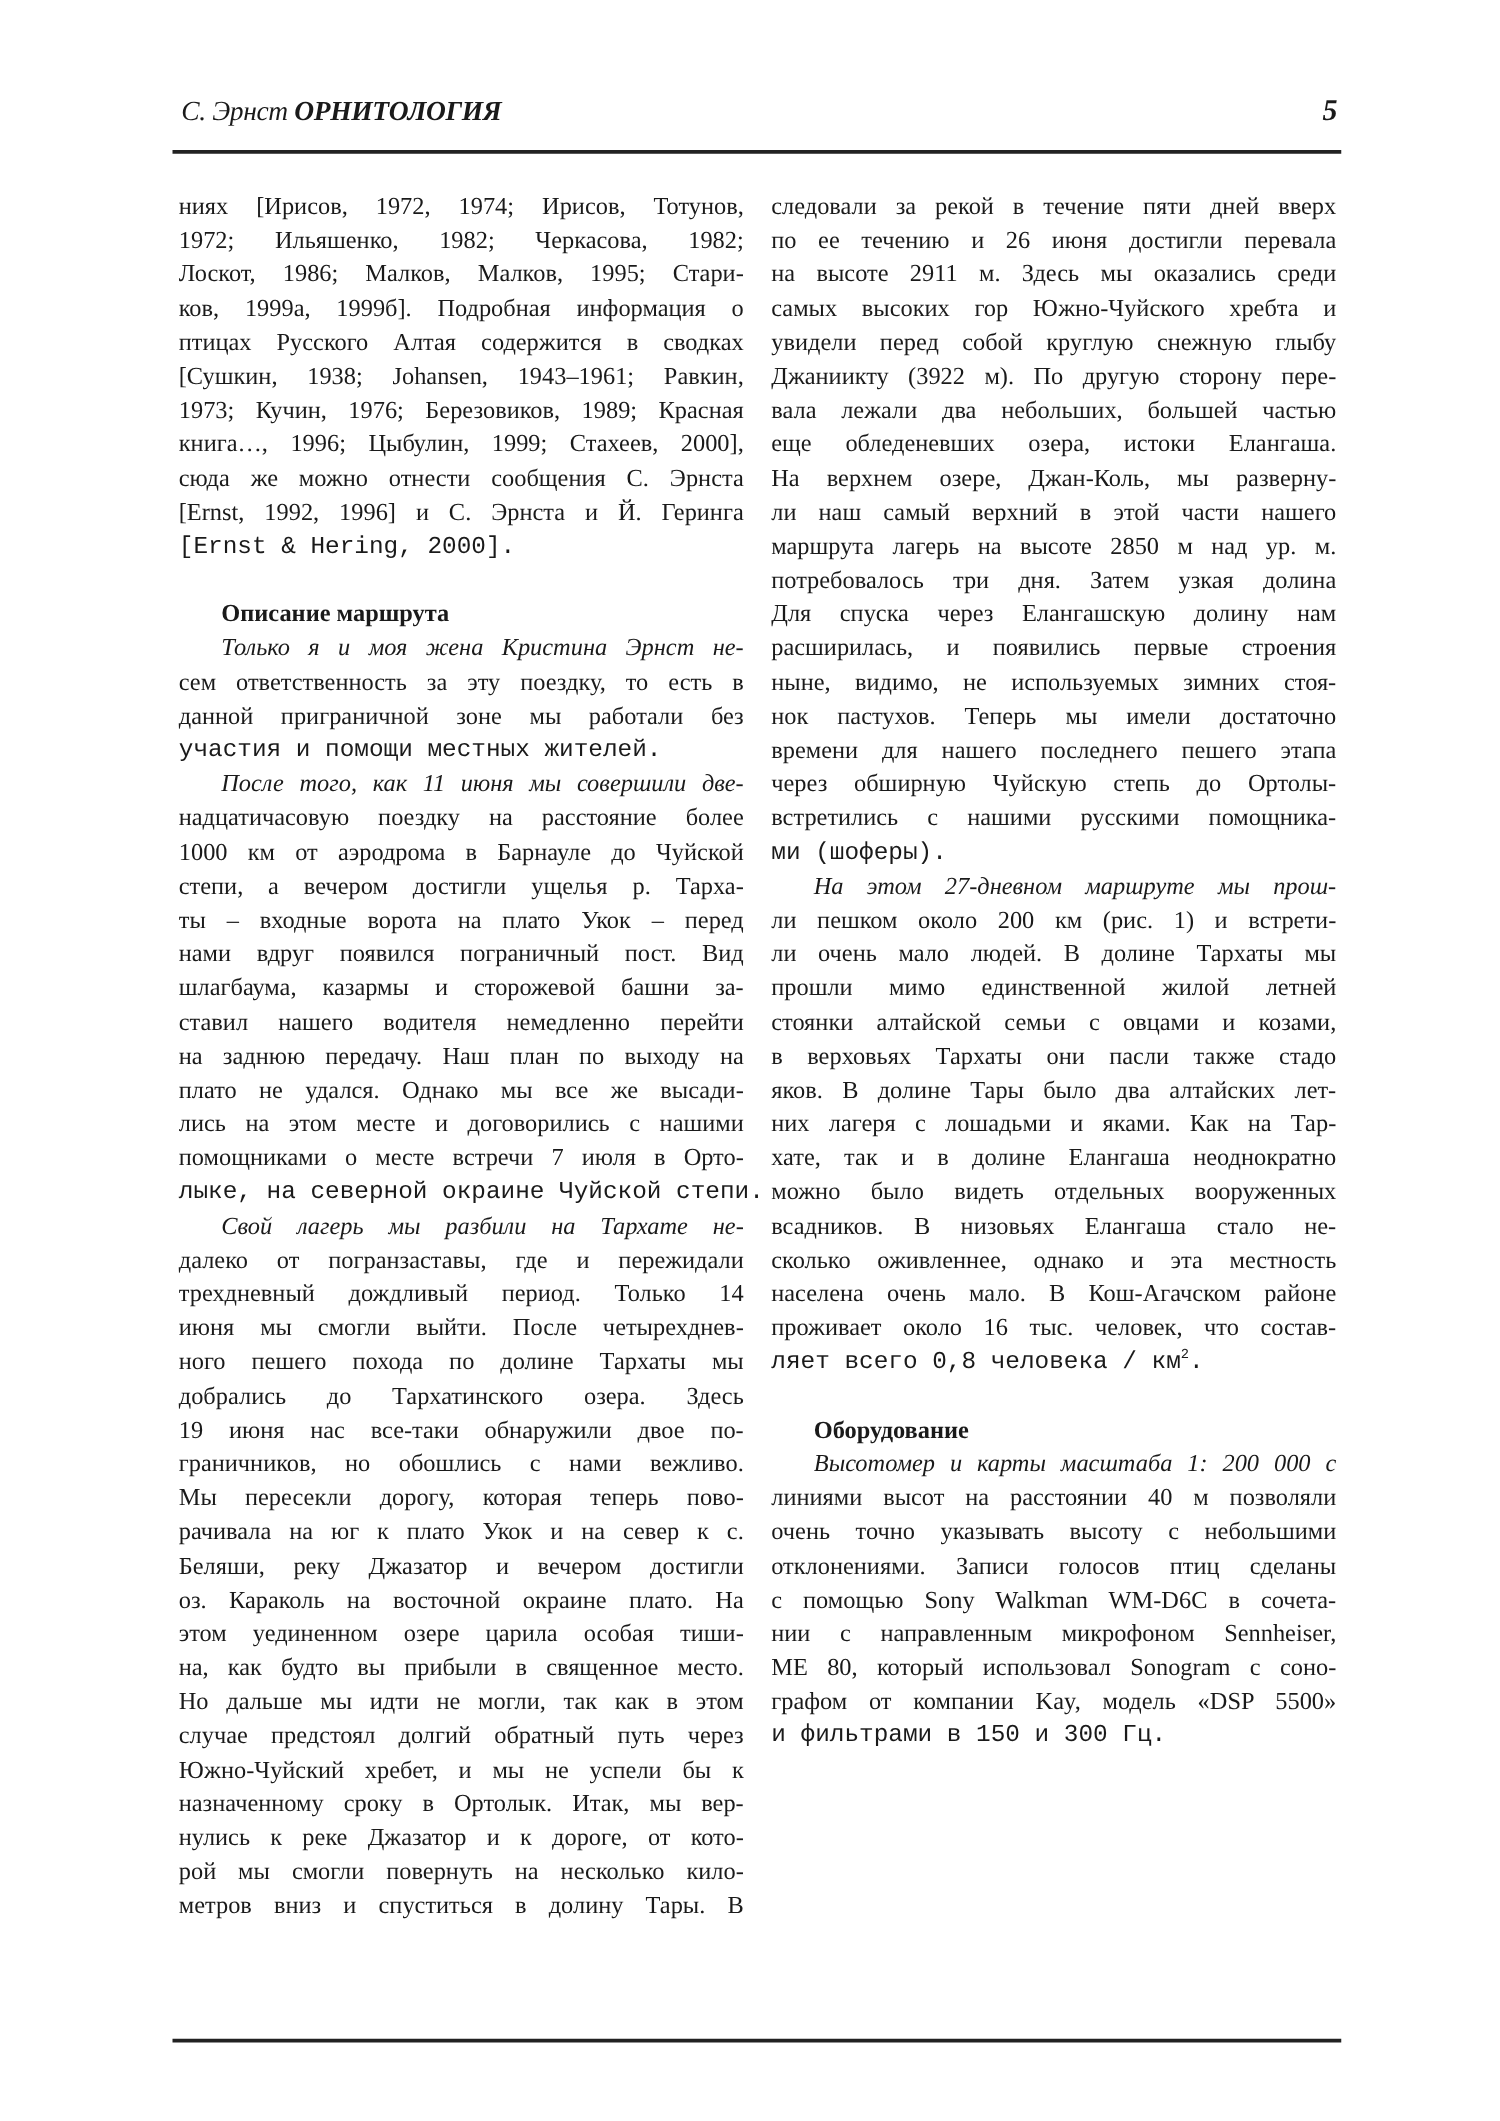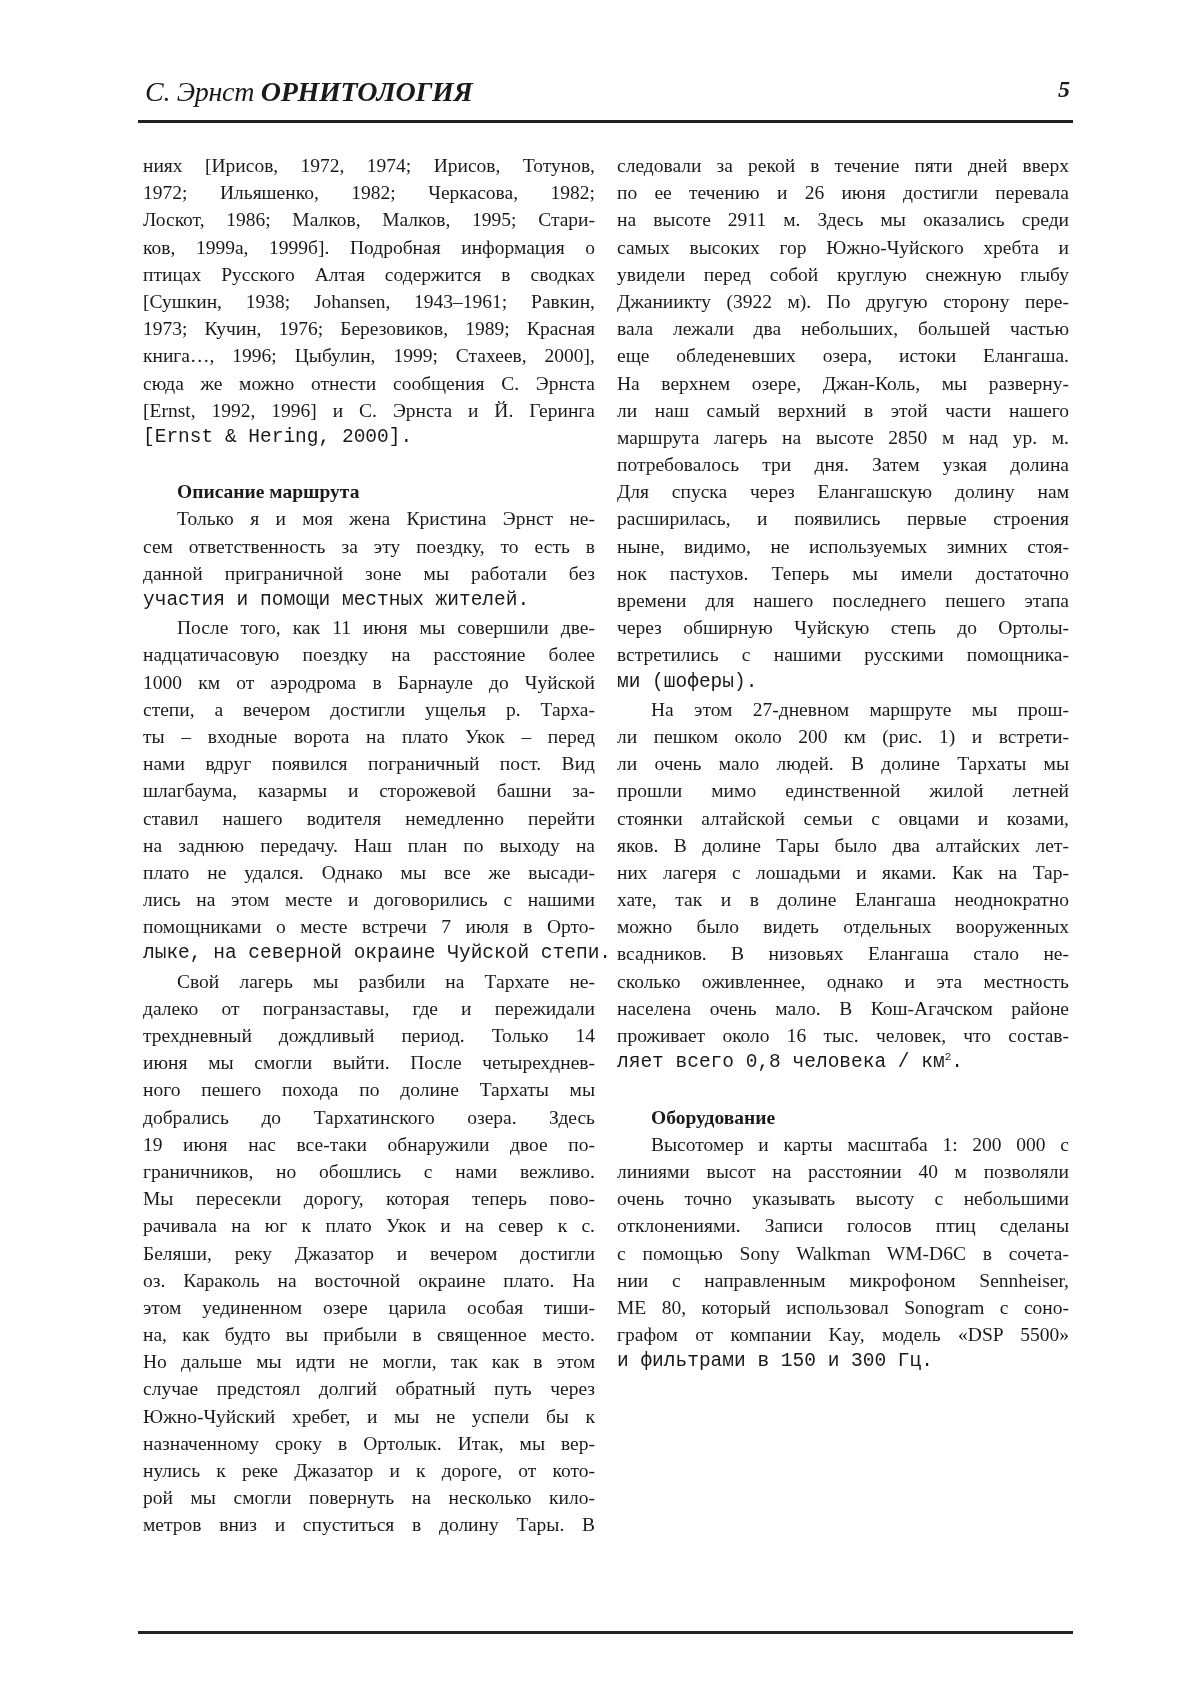--- a/index.html
+++ b/index.html
@@ -1,29 +1,29 @@
 <!DOCTYPE html>
 <html><head>
 <meta charset="utf-8">
 <style>
   html, body { margin: 0; padding: 0; background: #ffffff; }
   body { width: 1200px; height: 1697px; position: relative; overflow: hidden;
          font-family: "Liberation Serif", "DejaVu Serif", serif; color: #1a1a1a; }
   .header { position: absolute; left: 145px; top: 76px; width: 925px; height: 36px; }
-  .header .left { position: absolute; left: 0; top: 0; font-size: 28px; font-style: italic; letter-spacing: -0.3px; }
+  .header .left { position: absolute; left: 0; top: 0; font-size: 22px; font-style: italic; letter-spacing: -0.3px; }
   .header .left .journal { font-weight: bold; }
   .header .page-num { position: absolute; right: 0; top: 0; font-size: 24px; font-style: italic; font-weight: bold; }
   .rule-top { position: absolute; left: 138px; top: 120px; width: 935px; height: 3px; background: #222; }
   .rule-bottom { position: absolute; left: 138px; top: 1631px; width: 935px; height: 3px; background: #222; }
   .col { position: absolute; top: 152px; width: 452px; font-size: 19.5px; line-height: 27.2px; }
   .col.left { left: 143px; }
   .col.right { left: 617px; }
   .line { display: block; white-space: nowrap; text-align: justify; text-align-last: justify; height: 27.2px; }
   .line.last { text-align-last: left; font-family: Liberation Mono, monospace; }
-  .line.indent { padding-left: 34px; }
+  .line.indent { padding-left: 34px; font-style: italic; }
   .heading { display: block; font-weight: bold; padding-left: 34px; height: 27.2px; white-space: nowrap; }
   .gap { display: block; height: 27.2px; }
   sup { font-size: 11px; line-height: 0; }
 </style>
 </head>
 <body>
 
 <div class="header">
   <span class="left">
     <span>С. Эрнст</span>
@@ -117,20 +117,21 @@
       <span class="line">через обширную Чуйскую степь до Ортолы-</span>
       <span class="line">встретились с нашими русскими помощника-</span>
       <span class="line last">ми (шоферы).</span>
     </div>
   <div>
       <span class="line indent">На этом 27-дневном маршруте мы прош-</span>
       <span class="line">ли пешком около 200 км (рис. 1) и встрети-</span>
       <span class="line">ли очень мало людей. В долине Тархаты мы</span>
       <span class="line">прошли мимо единственной жилой летней</span>
       <span class="line">стоянки алтайской семьи с овцами и козами,</span>
+      <span class="line">в верховьях Тархаты они пасли также стадо</span>
       <span class="line">яков. В долине Тары было два алтайских лет-</span>
       <span class="line">них лагеря с лошадьми и яками. Как на Тар-</span>
       <span class="line">хате, так и в долине Елангаша неоднократно</span>
       <span class="line">можно было видеть отдельных вооруженных</span>
       <span class="line">всадников. В низовьях Елангаша стало не-</span>
       <span class="line">сколько оживленнее, однако и эта местность</span>
       <span class="line">населена очень мало. В Кош-Агачском районе</span>
       <span class="line">проживает около 16 тыс. человек, что состав-</span>
     </div>
   <span class="line last"><span>ляет всего 0,8 человека / км</span><sup>2</sup><span>.</span></span>

